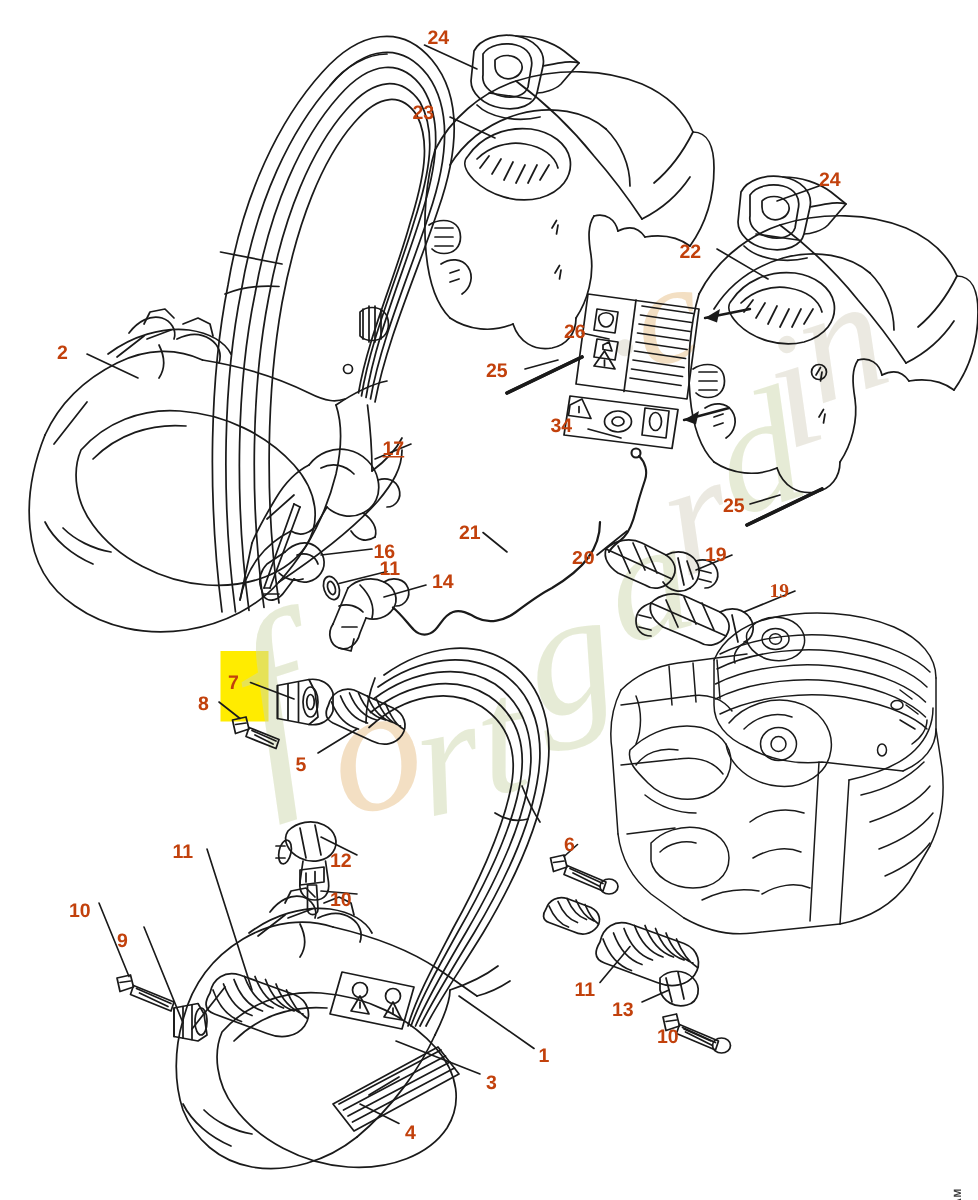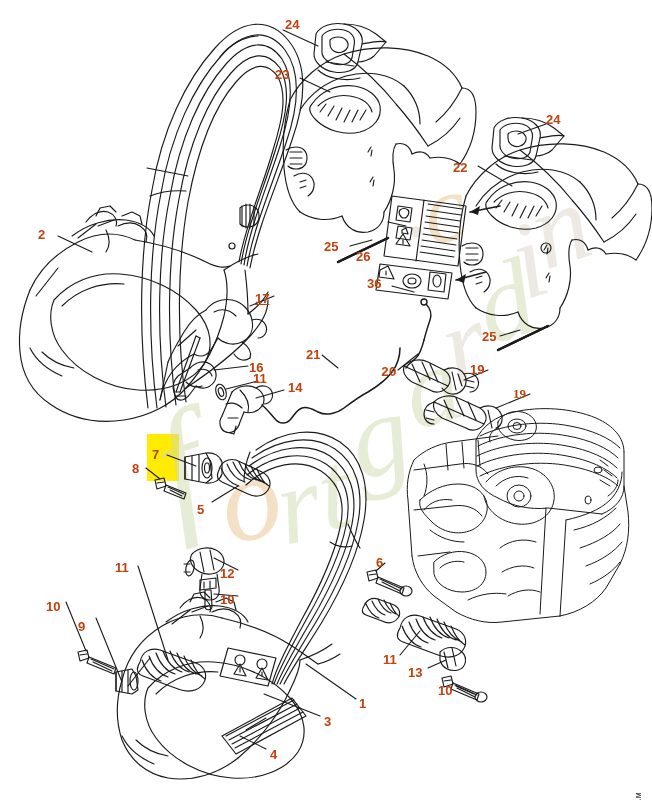--- a/index.html
+++ b/index.html
@@ -602,20 +602,20 @@
   <div class="callout" style="left:383px; top:653px;">11</div>
   <div class="callout" style="left:408px; top:666px;">13</div>
   <div class="callout" style="left:438px; top:684px;">10</div>
   <div class="callout" style="left:359px; top:697px;">1</div>
   <div class="callout" style="left:324px; top:715px;">3</div>
   <div class="callout" style="left:270px; top:748px;">4</div>
   <div class="callout" style="left:285px; top:18px;">24</div>
   <div class="callout" style="left:275px; top:68px;">23</div>
   <div class="callout" style="left:546px; top:113px;">24</div>
   <div class="callout" style="left:453px; top:161px;">22</div>
-  <div class="callout" style="left:356px; top:214px;margin-top:36px;">26</div>
+  <div class="callout" style="left:376px; top:214px;">26</div>
   <div class="callout" style="left:324px; top:240px;">25</div>
-  <div class="callout" style="left:367px; top:277px;">36</div>
+  <div class="callout" style="left:367px; top:277px;">34</div>
   <div class="callout" style="left:482px; top:330px;">25</div>
 
   <div id="corner-code">5345700-AM</div>
 
 </div>
 
 </body></html>

